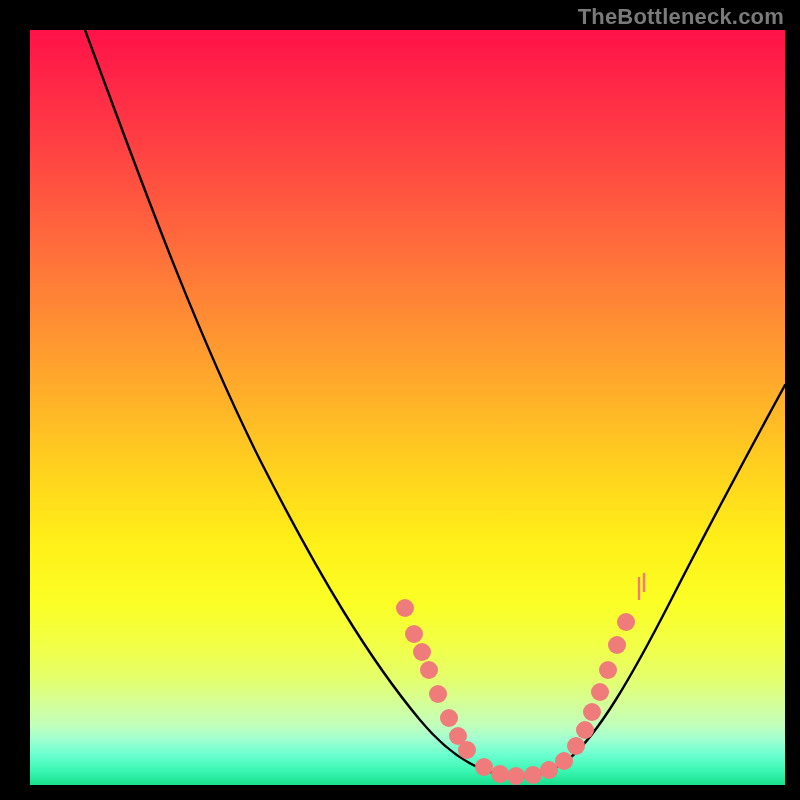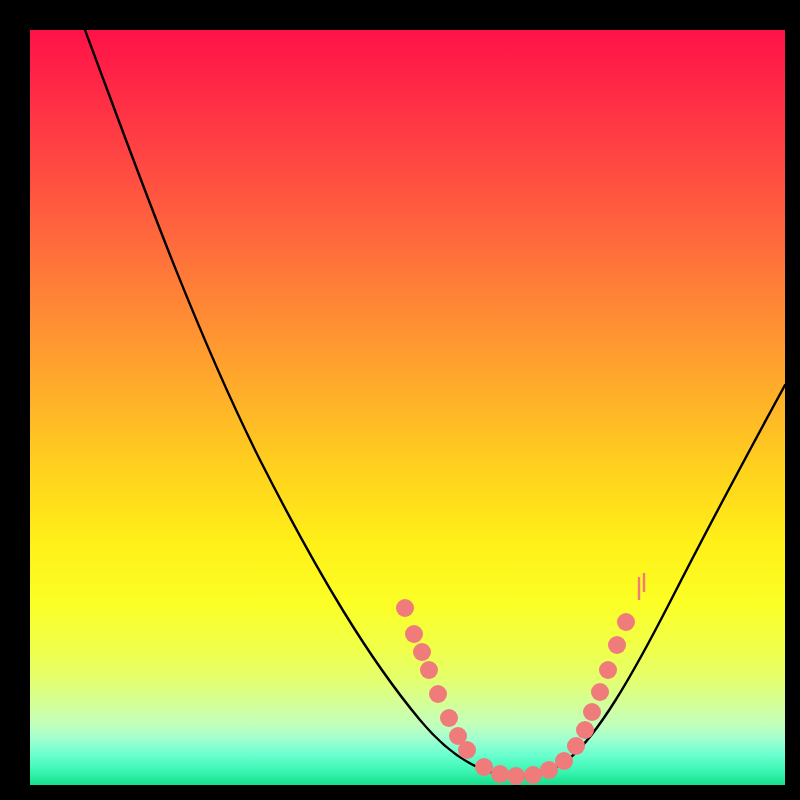--- a/index.html
+++ b/index.html
@@ -84,20 +84,21 @@
   }
   .jitter-line {
     stroke: #ef7b7b;
     stroke-width: 2.4;
   }
 </style>
 </head>
 <body>
 
 <div class="outer">
+  <div class="watermark">TheBottleneck.com</div>
 
   <div class="plot">
     <div class="gradient"></div>
 
     <svg class="curve-svg" viewBox="0 0 755 755" preserveAspectRatio="none">
       <path class="curve-path" d="M 55 0
            C 100 120, 160 290, 230 430
            C 290 548, 340 630, 390 690
            C 415 720, 440 738, 468 744
            C 495 750, 515 748, 540 728

